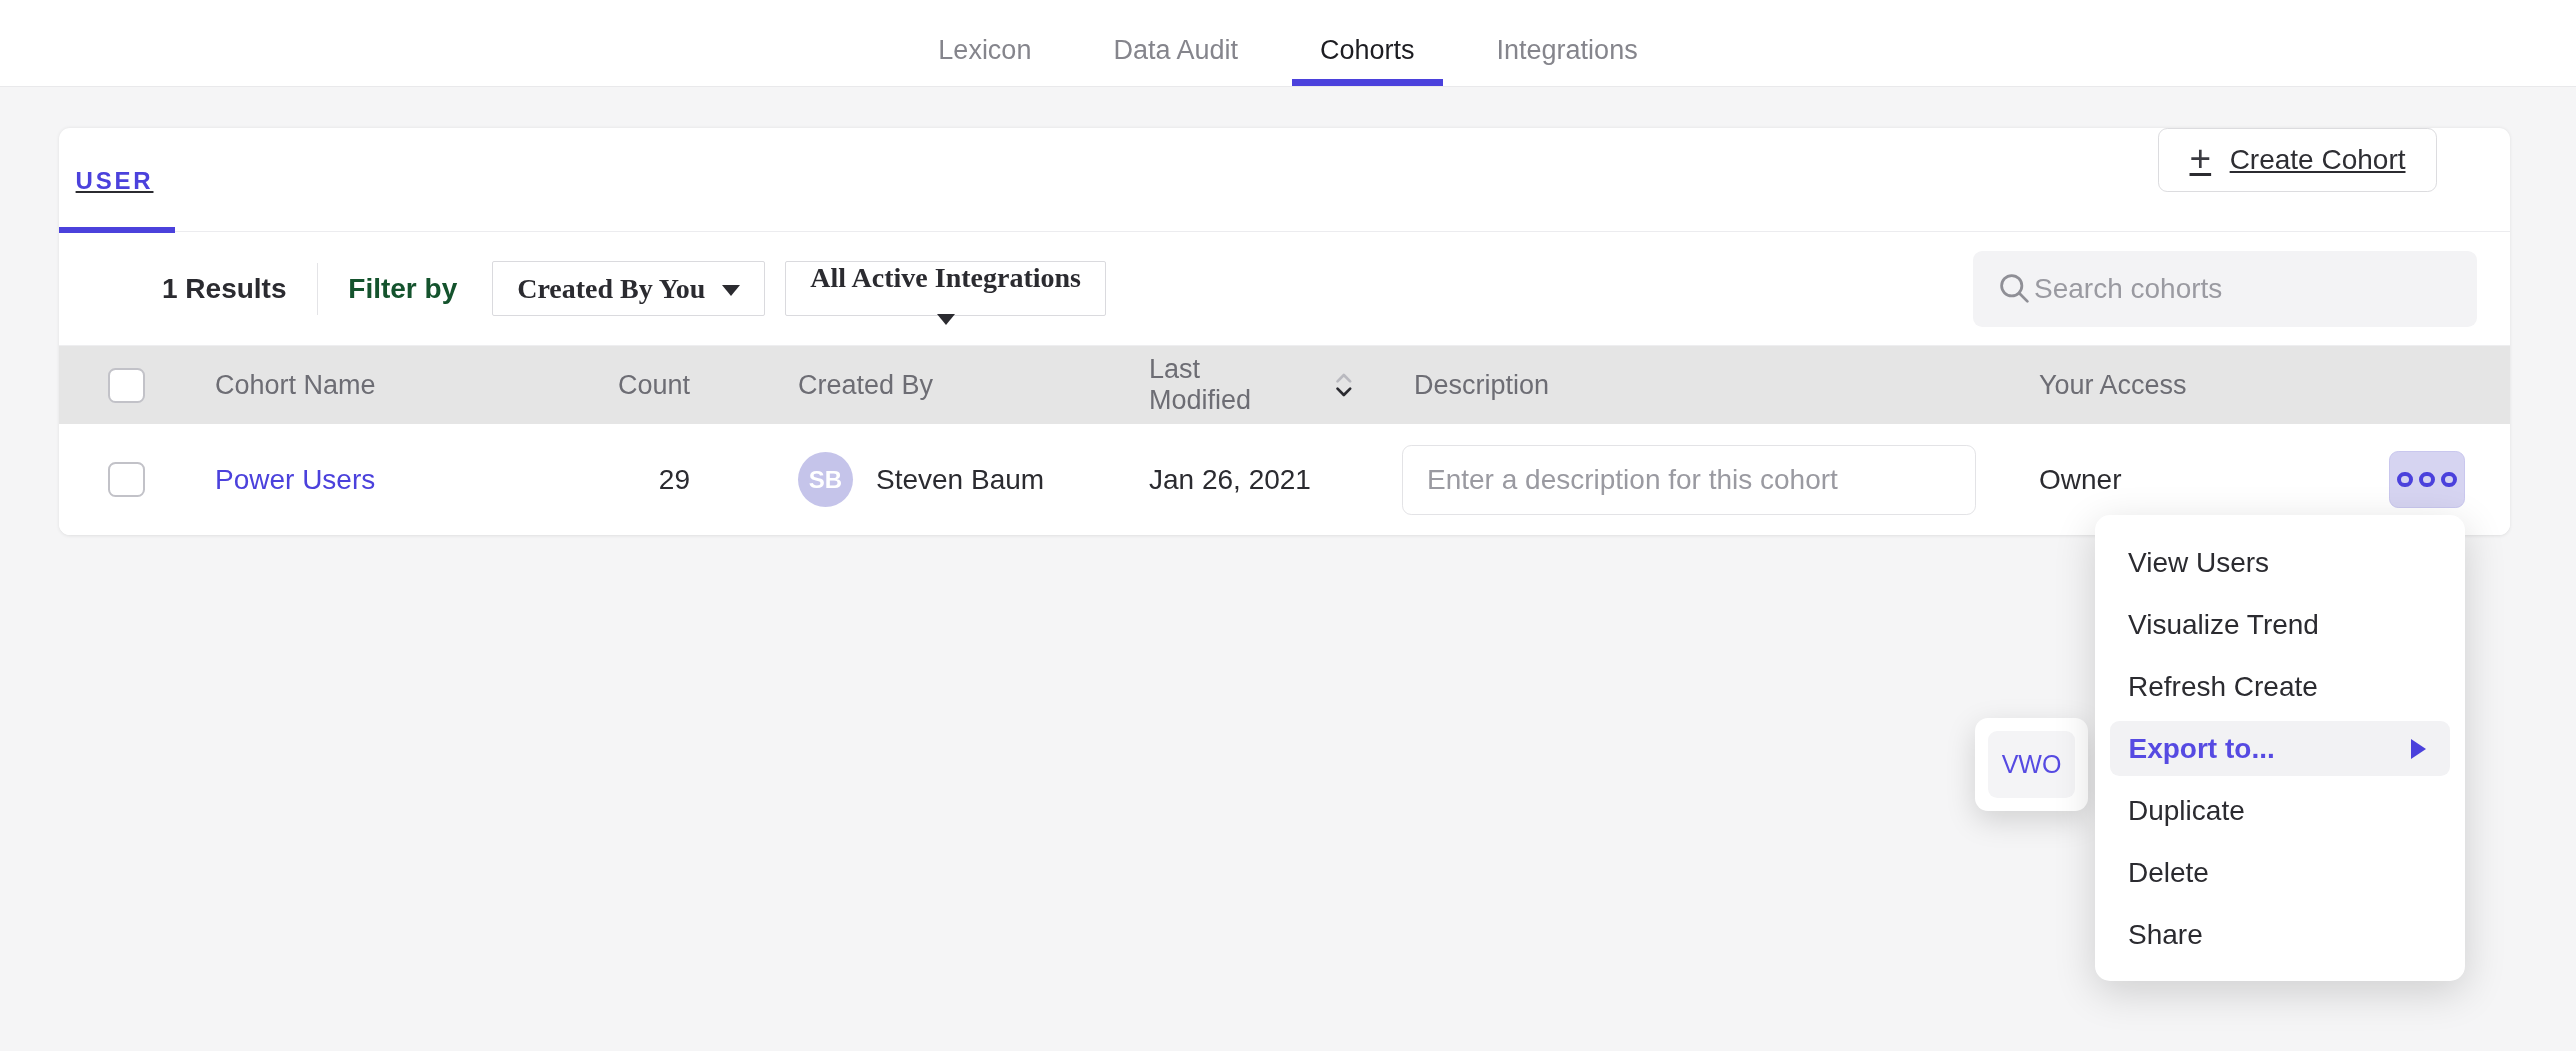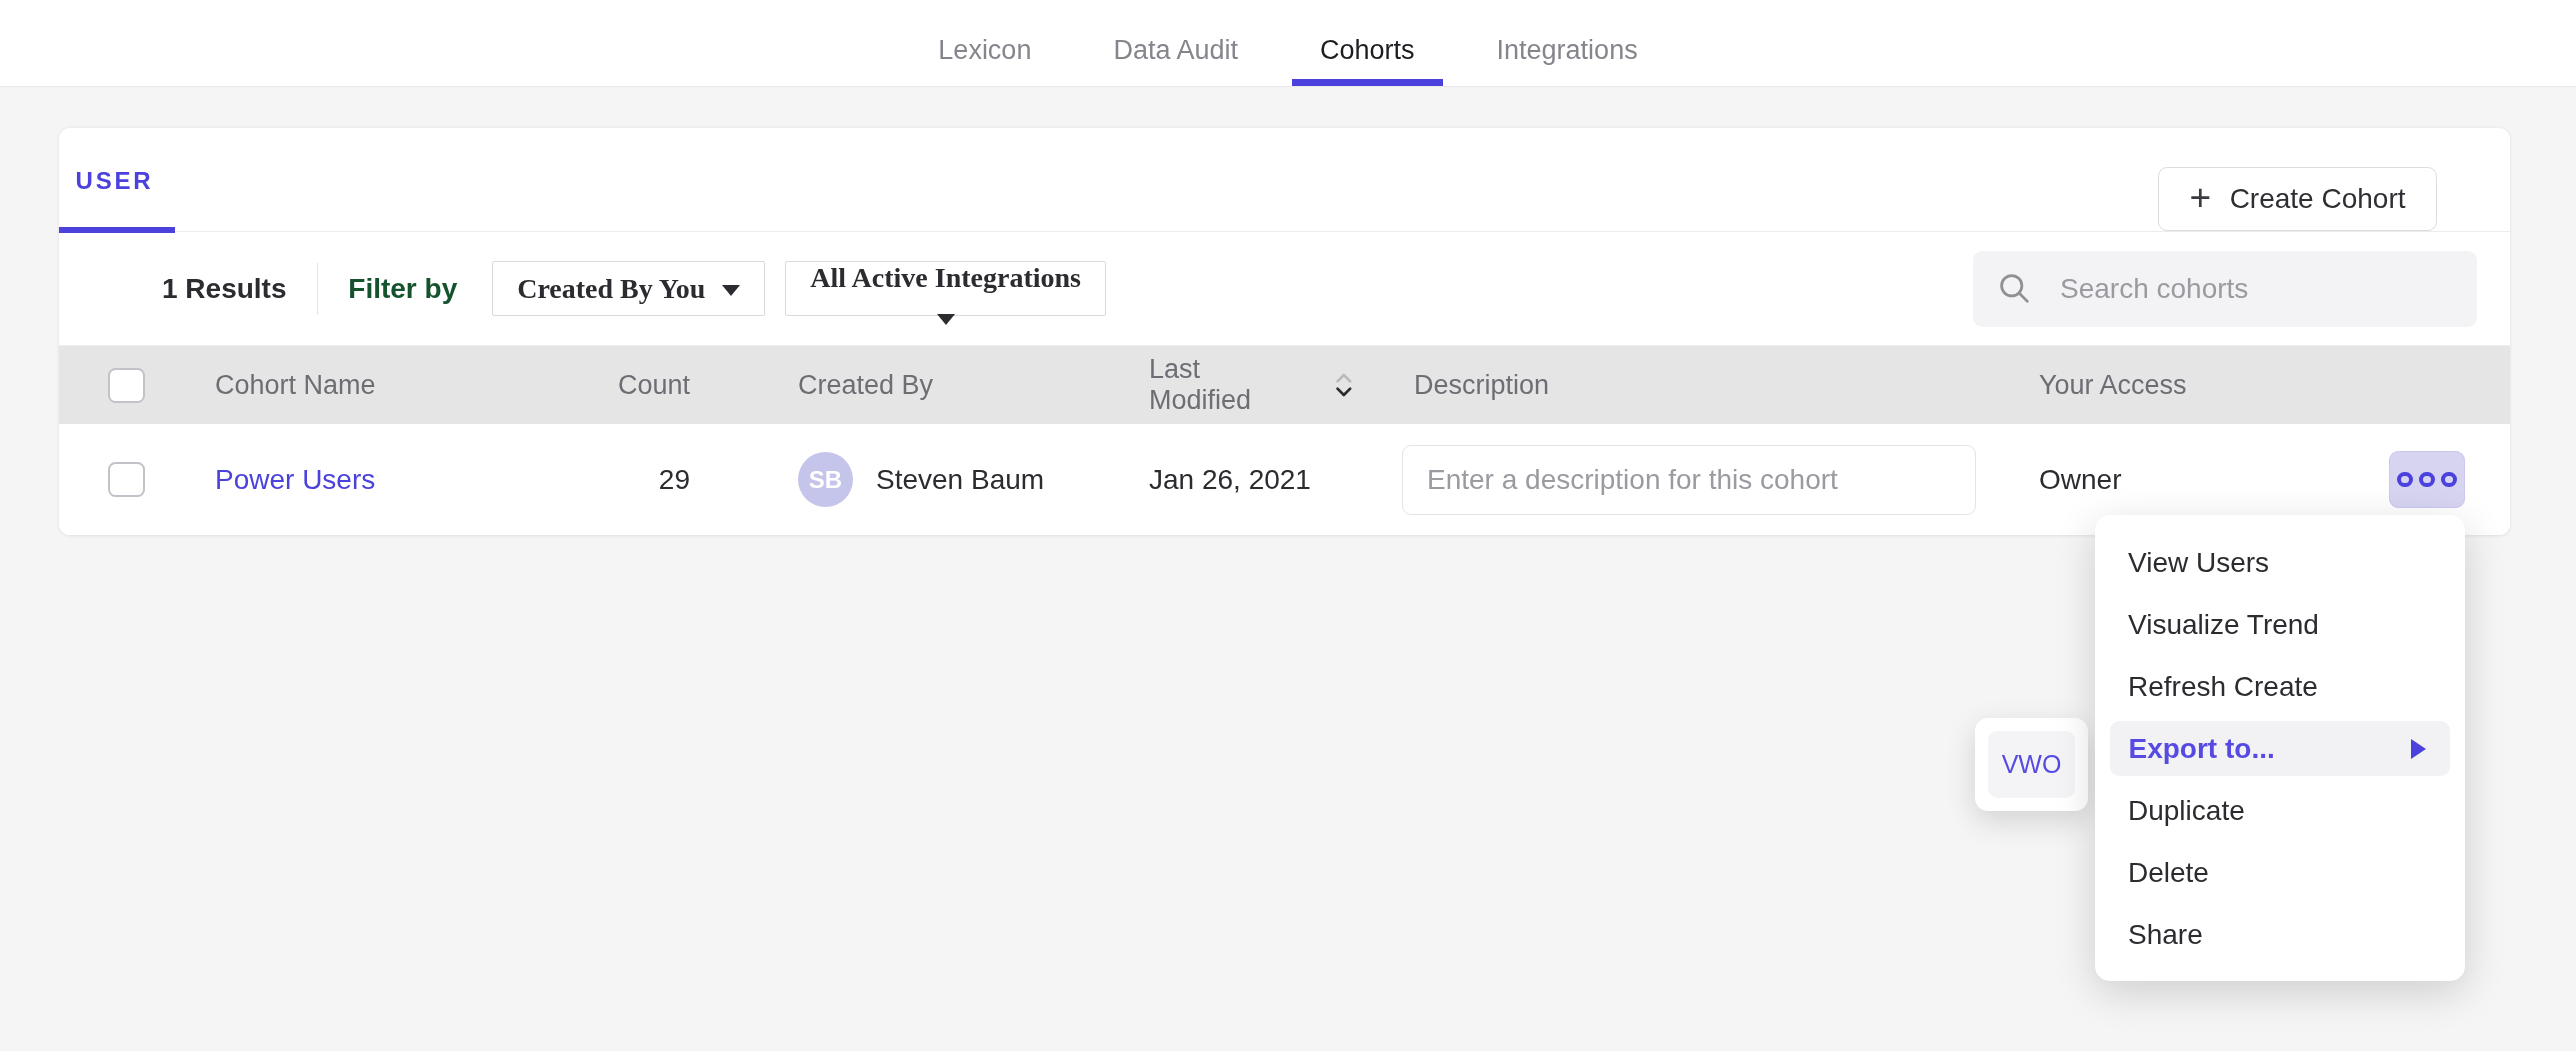--- a/index.html
+++ b/index.html
@@ -24,21 +24,21 @@
   }
   .nav-tab.active { color:#1d1d22; font-weight:500; border-bottom-color:#4b41dc; }
   
   .card {
     margin:41px 0 0 59px; width:2451px; background:#ffffff;
     border-radius:11px; box-shadow:0 0.9px 3.7px rgba(0,0,0,.09);
     position:relative;
   }
   .card-header {
     height:104px; border-bottom:1.8px solid #ececef;
-    display:flex; align-items:flex-end; justify-content:space-between;
+    display:flex; align-items:flex-start; justify-content:space-between;text-decoration:underline;
   }
   .user-tab {
     align-self:stretch; display:flex; align-items:center;
     padding:6.5px 22px 0 16.6px; margin-bottom:-1.8px;
     border-bottom:6.5px solid #4b41dc;
     color:#4b41dc; font-weight:700; font-size:24px; letter-spacing:2.8px;
     cursor:pointer;
   }
   .create-btn {
     height:64px; margin-right:73px; padding:0 30.5px;
@@ -65,21 +65,21 @@
   .dd1 { margin-left:35px; }
   .dd2 { margin-left:20.3px;flex-direction:column; }
   .caret-down {
     width:0; height:0; margin-top:3.7px;
     border-left:9.2px solid transparent; border-right:9.2px solid transparent;
     border-top:11px solid #2b2b30;
   }
   .spacer { flex:1; }
   .search-box {
     width:504px; height:76px; background:#f3f3f5; border-radius:9.2px;
-    display:flex; align-items:center; gap:28px; padding:0 24px; margin-right:33px;
+    display:flex; align-items:center; gap:2px; padding:0 24px; margin-right:33px;
   }
   .search-box input {
     flex:1; border:none; background:transparent; outline:none;
     font-size:28px; color:#2b2b30; font-family:"Liberation Sans", sans-serif;
   }
   .search-box input::placeholder { color:#9a9aa1; }
   
   .thead, .trow {
     display:grid;
     grid-template-columns:123px 397px 166px 351px 259px 628px 342px 185px;

